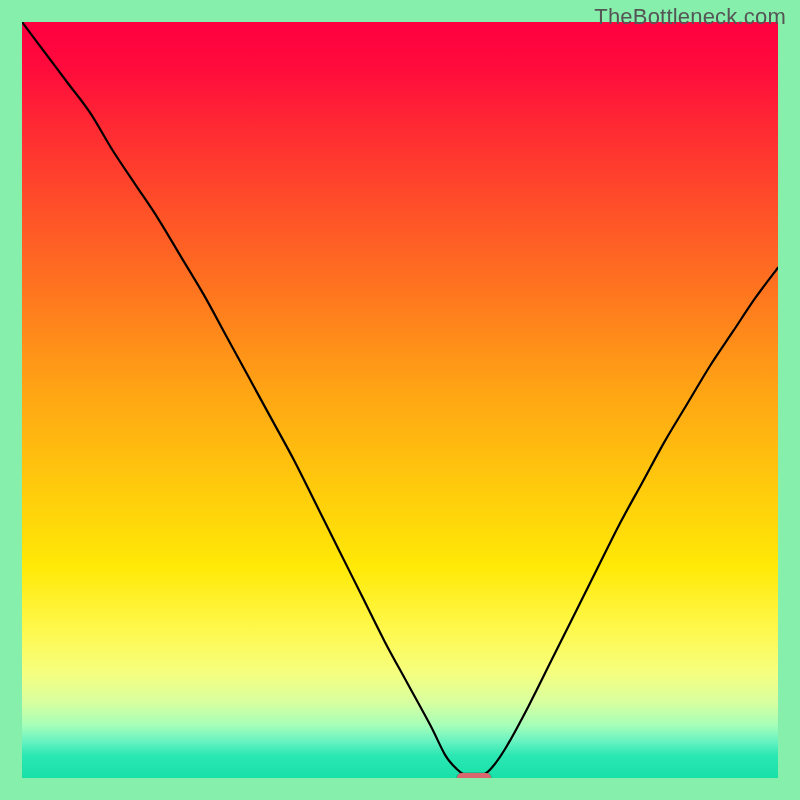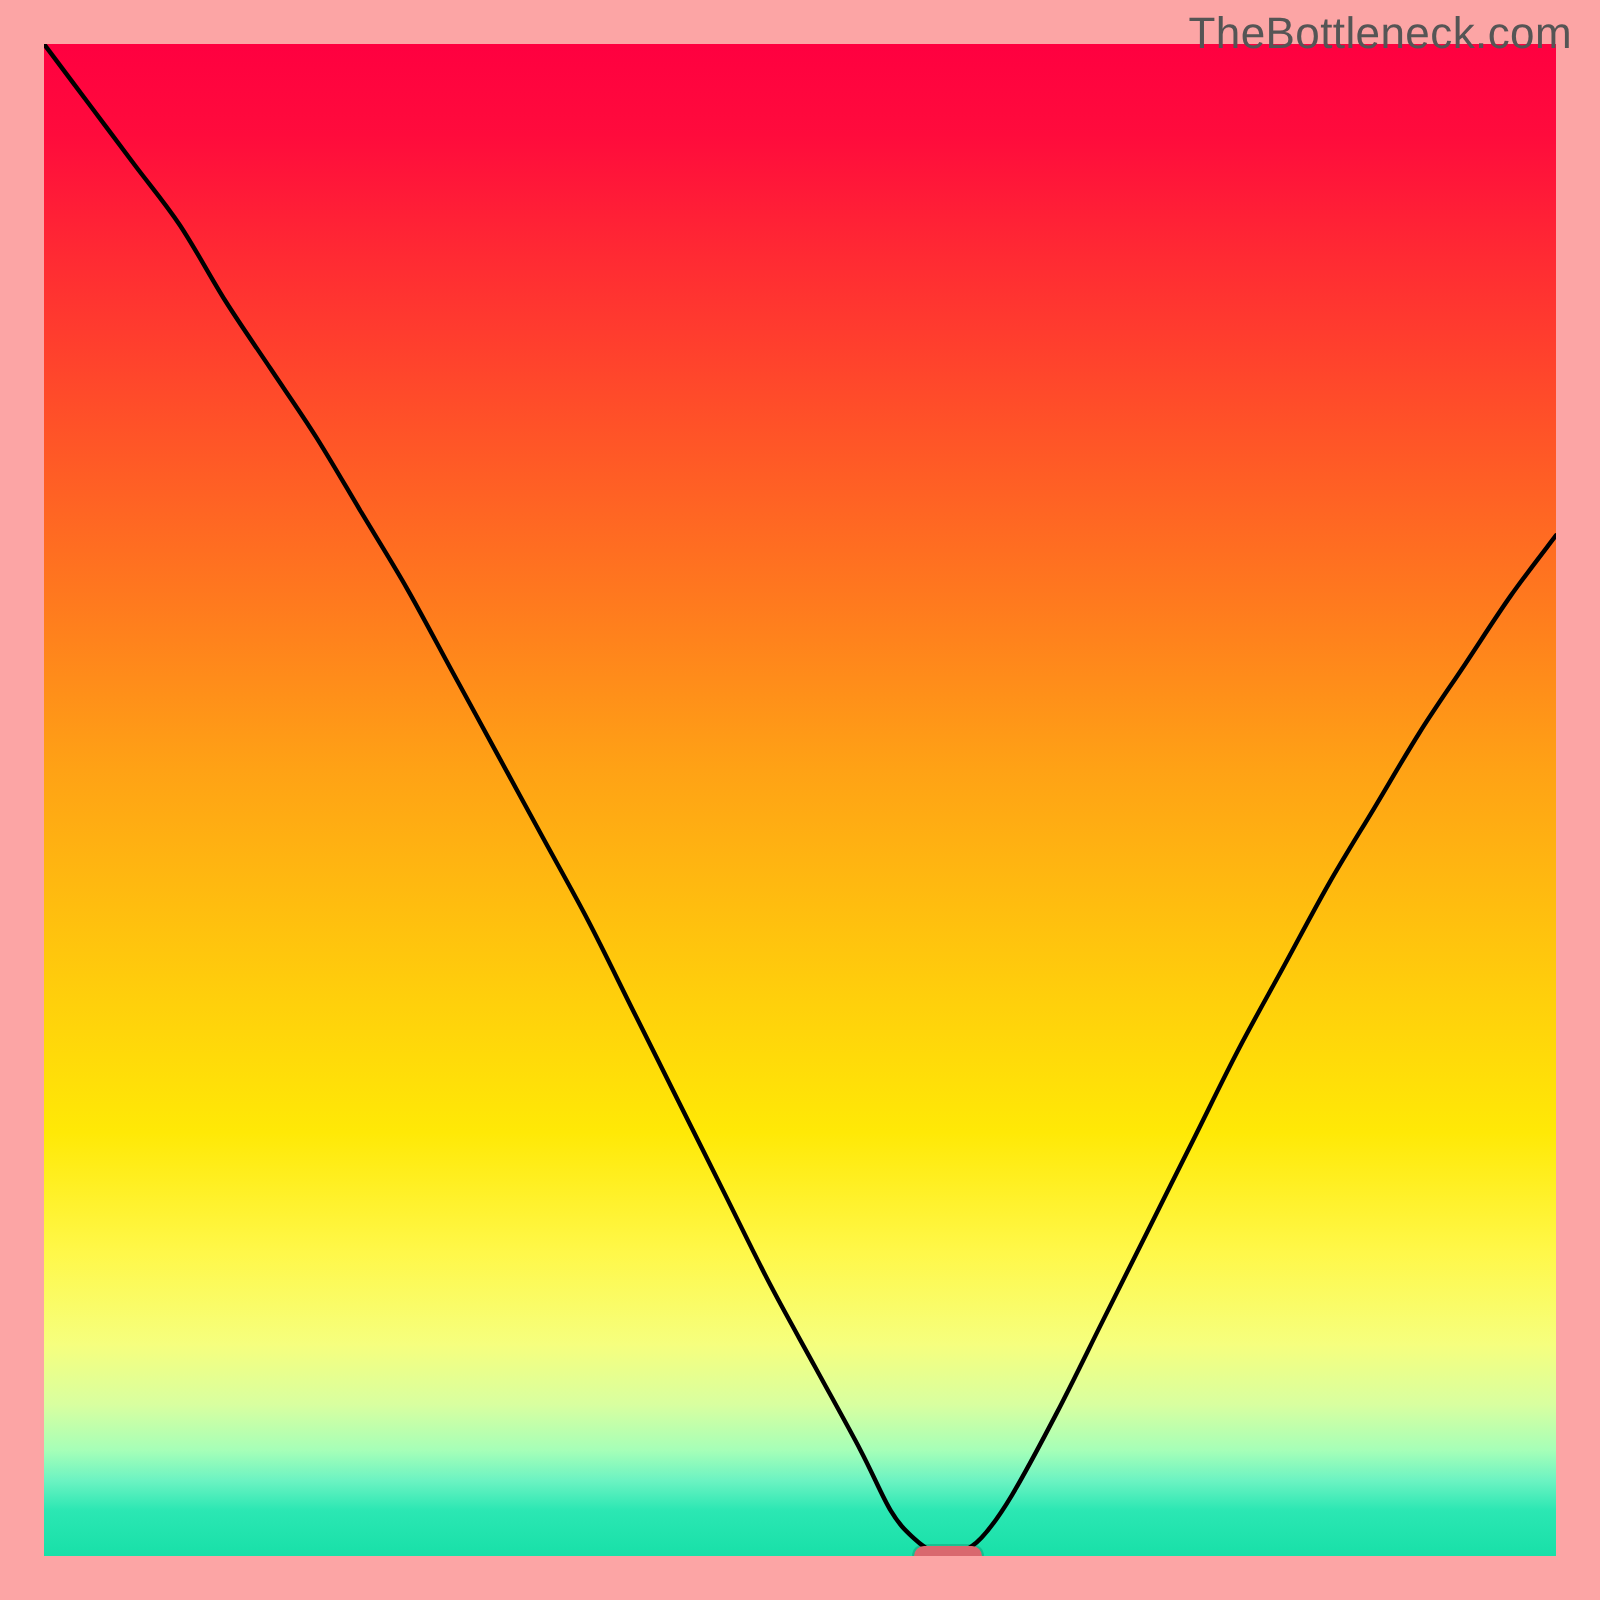--- a/index.html
+++ b/index.html
@@ -8,21 +8,21 @@
     width: 800px;
     height: 800px;
     overflow: hidden;
     background: #000;
     font-family: Arial, Helvetica, sans-serif;
   }
   .frame {
     position: relative;
     width: 800px;
     height: 800px;
-    background: #fca5a5;
+    background: #86efac;
   }
   .watermark {
     position: absolute;
     top: 4px;
     right: 14px;
     color: #555;
     font-size: 22px;
     font-weight: 400;
     letter-spacing: 0.2px;
     z-index: 20;

